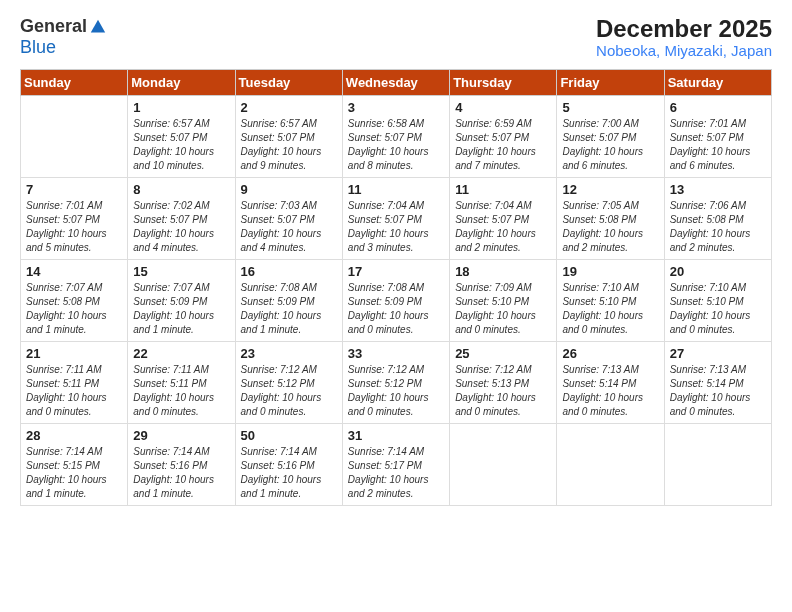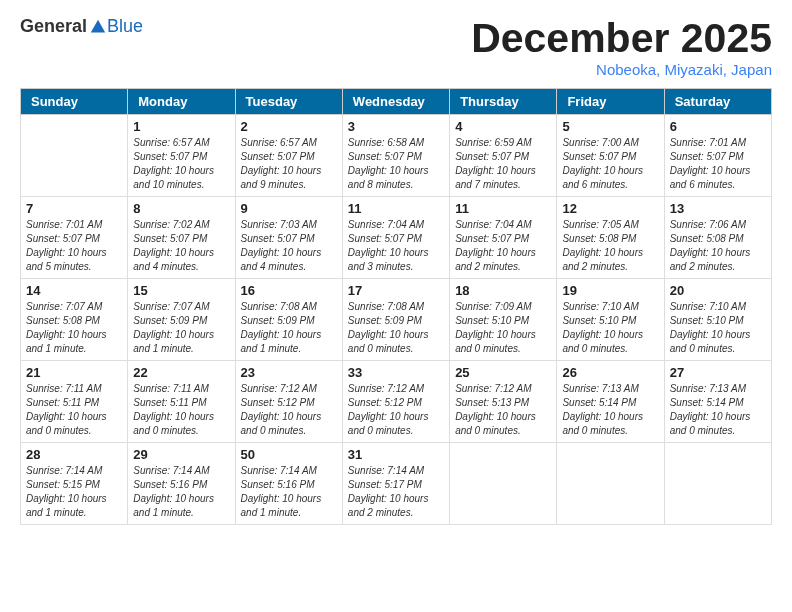--- a/index.html
+++ b/index.html
@@ -15,21 +15,21 @@
       padding: 16px 20px 10px 20px;
     }
     .header {
       display: flex;
       justify-content: space-between;
       align-items: flex-start;
       margin-bottom: 10px;
     }
     .logo {
       display: flex;
-      flex-direction: row;
+      flex-direction: column;
       align-items: flex-start;
     }
     .logo-text {
       display: flex;
       align-items: center;
     }
     .logo-general {
       font-size: 18px;
       font-weight: bold;
       color: #333;
@@ -41,40 +41,40 @@
     }
     .logo-icon {
       width: 18px;
       height: 18px;
       margin-left: 2px;
     }
     .title-block {
       text-align: right;
     }
     .month-title {
-      font-size: 41px;
+      font-size: 24px;
       font-weight: bold;
       color: #222;
       line-height: 1.1;
     }
     .location {
       font-size: 15px;
       color: #3b82f6;
     }
     .calendar {
       width: 100%;
       border-collapse: collapse;
       border: 1px solid #ccc;
     }
     .calendar th {
-      background: #0369a1;
+      background: #c2410c;
       color: #fff;
       font-size: 13px;
       font-weight: bold;
-      padding: 5px 10px;
+      padding: 5px 3px;
       text-align: left;
       border: 1px solid #ccc;
     }
     .calendar td {
       vertical-align: top;
       padding: 4px 5px;
       border: 1px solid #ddd;
       width: 106px;
       min-height: 80px;
       font-size: 10px;

